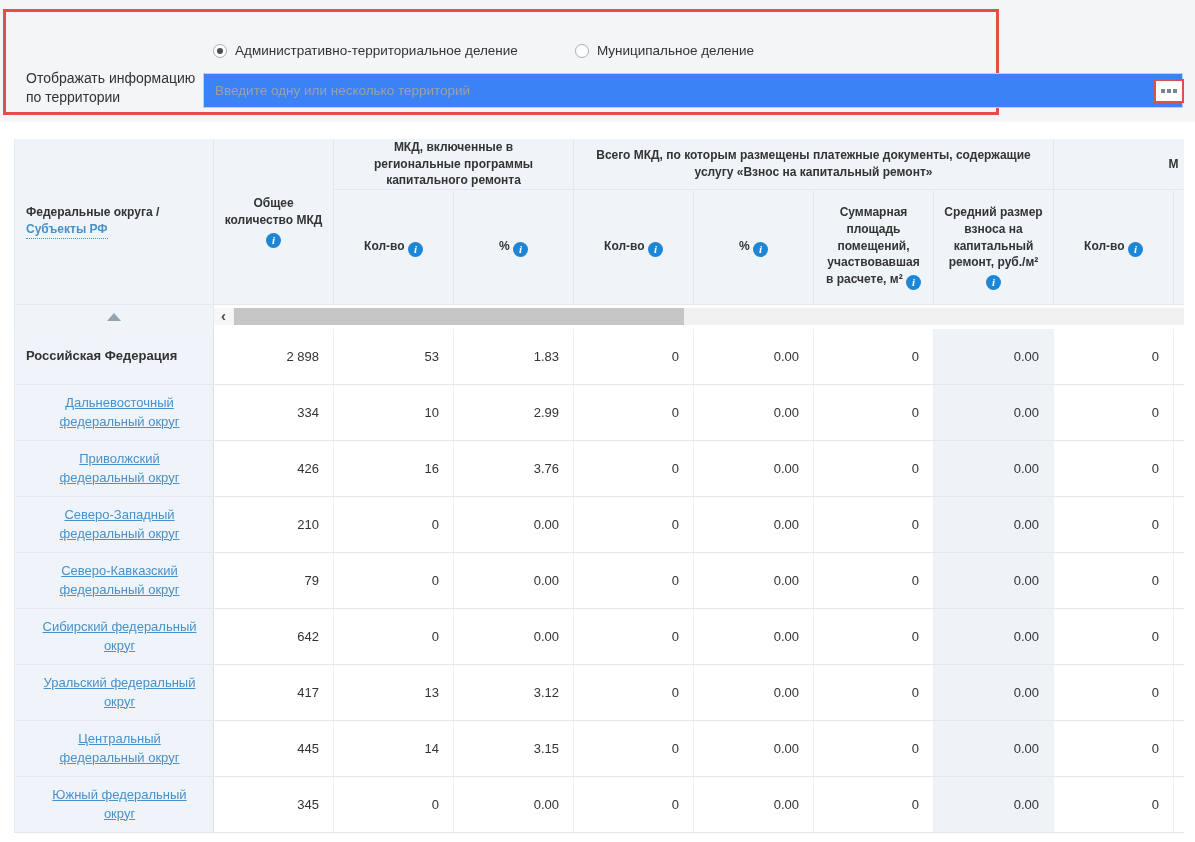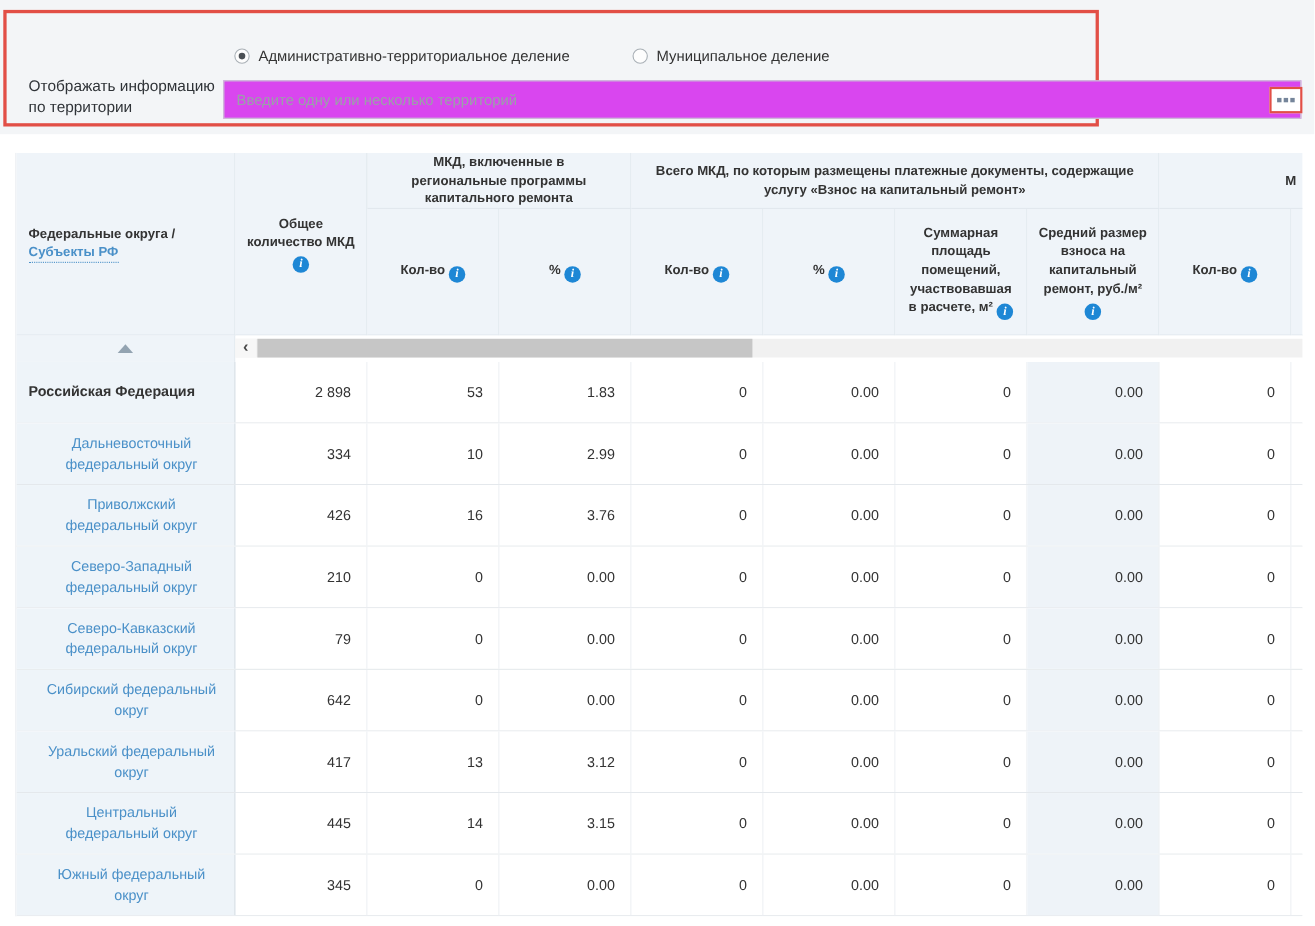--- a/index.html
+++ b/index.html
@@ -40,21 +40,21 @@
     content: ""; width: 6px; height: 6px; border-radius: 50%;
     background: #4a4f54;
   }
   .filter-label {
     position: absolute; left: 20px; top: 57px;
     width: 172px; font-size: 14px; line-height: 1.35; color: #2f3337;
   }
   .territory-input {
     position: absolute; left: 197px; top: 61px;
     width: 980px; height: 35px;
-    border: 1px solid #c9ced3; background: #d946ef;
+    border: 1px solid #c9ced3; background: #3b82f6;
     font-family: "Liberation Sans", sans-serif;
     font-size: 13.5px; color: #333;
     padding: 0 44px 0 11px; outline: none;
   }
   .territory-input::placeholder { color: #9aa1a8; }
   .ellipsis-btn {
     position: absolute; left: 1148px; top: 67px;
     width: 30px; height: 24px;
     border: 2px solid #e24f46; background: #fff;
     display: flex; align-items: center; justify-content: center;
@@ -147,21 +147,21 @@
     border-bottom: 1px solid #e4e8ec;
     font-size: 13px;
   }
   .cell-name {
     background: #eef4f9;
     border-right: 1px solid #d9e0e6;
     display: flex; align-items: center;
     padding: 4px 10px 4px 11px; line-height: 1.45;
   }
   .row-name.total { font-weight: bold; color: #333; text-align: center; }
-  .row-name.link { color: #4a90c8; margin-left: 10px; cursor: pointer; }
+  .row-name.link { color: #4a90c8; margin-left: 10px; cursor: pointer; text-decoration: underline; }
   .num {
     display: flex; align-items: center; justify-content: flex-end;
     padding-right: 14px; color: #333;
     border-right: 1px solid #eef1f4;
   }
   .num.hl { background: #eef3f8; }
   .sliver { border-right: none; }
 </style>
 </head>
 <body>

